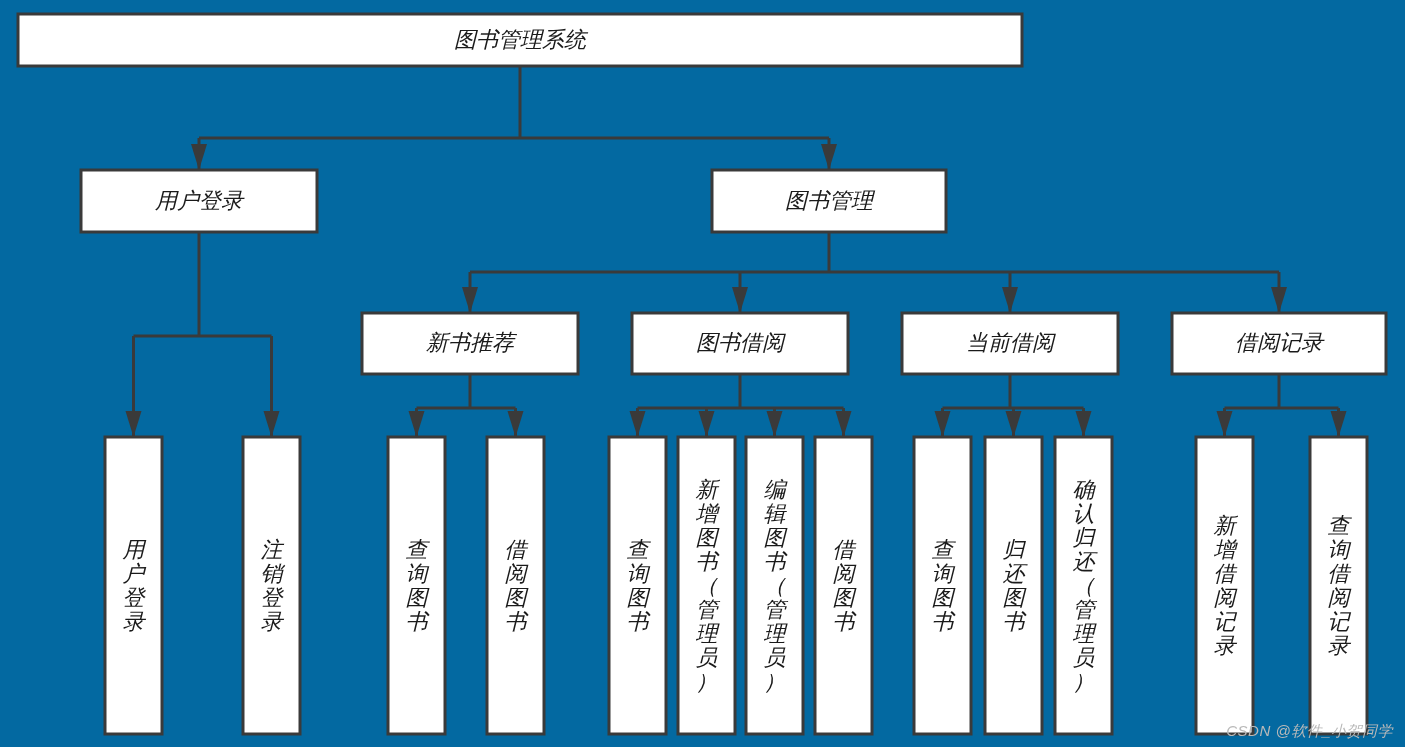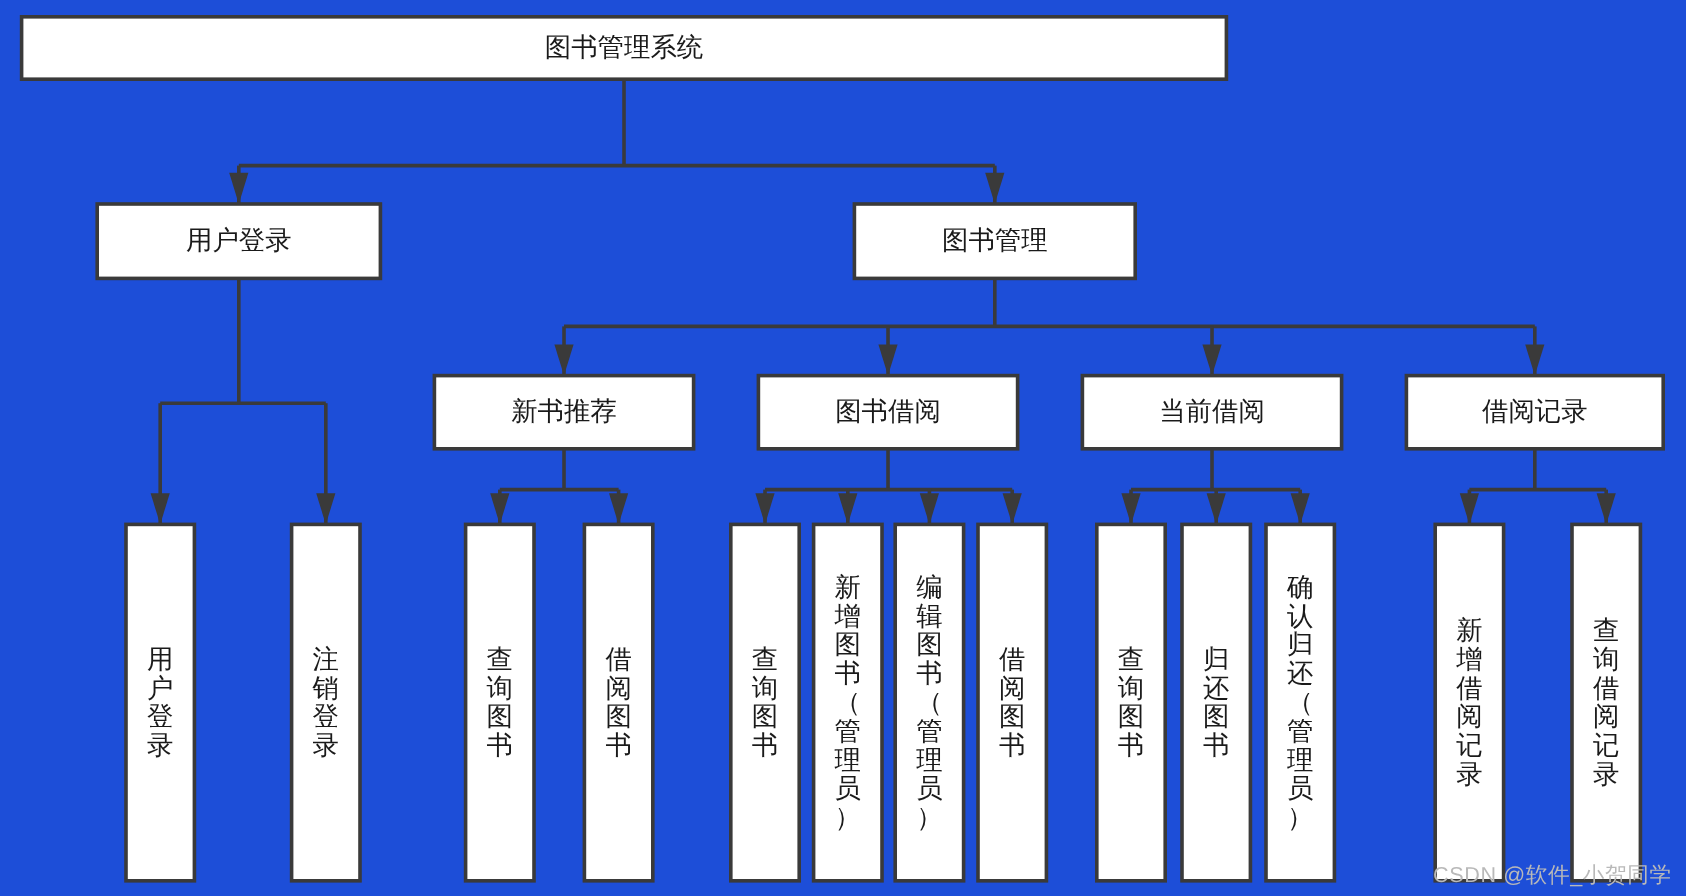--- a/index.html
+++ b/index.html
@@ -10,21 +10,22 @@
   body {
     width: 1405px;
     height: 747px;
     font-family: "Liberation Sans", "DejaVu Sans", sans-serif;
     overflow: hidden;
   }
   #stage {
     position: relative;
     width: 1405px;
     height: 747px;
-    background: #1d4ed8;
+    background: #0369a1;
+    font-style: italic;
   }
   #diagram-svg {
     position: absolute;
     left: 0;
     top: 0;
     width: 1405px;
     height: 747px;
   }
   .node-rect {
     fill: #ffffff;
@@ -52,21 +53,21 @@
     font-family: "Liberation Sans", "DejaVu Sans", sans-serif;
     font-size: 22px;
     fill: #1a1a1a;
     text-anchor: middle;
   }
   .watermark-text {
     position: absolute;
     right: 12px;
     bottom: 6px;
     font-family: "Liberation Sans", "DejaVu Sans", sans-serif;
-    font-size: 18px;
+    font-size: 15px;
     color: #b9b9b9;
     white-space: nowrap;
     letter-spacing: 0.5px;
     user-select: none;
   }
 </style>
 </head>
 <body>
 
 <div id="stage">

